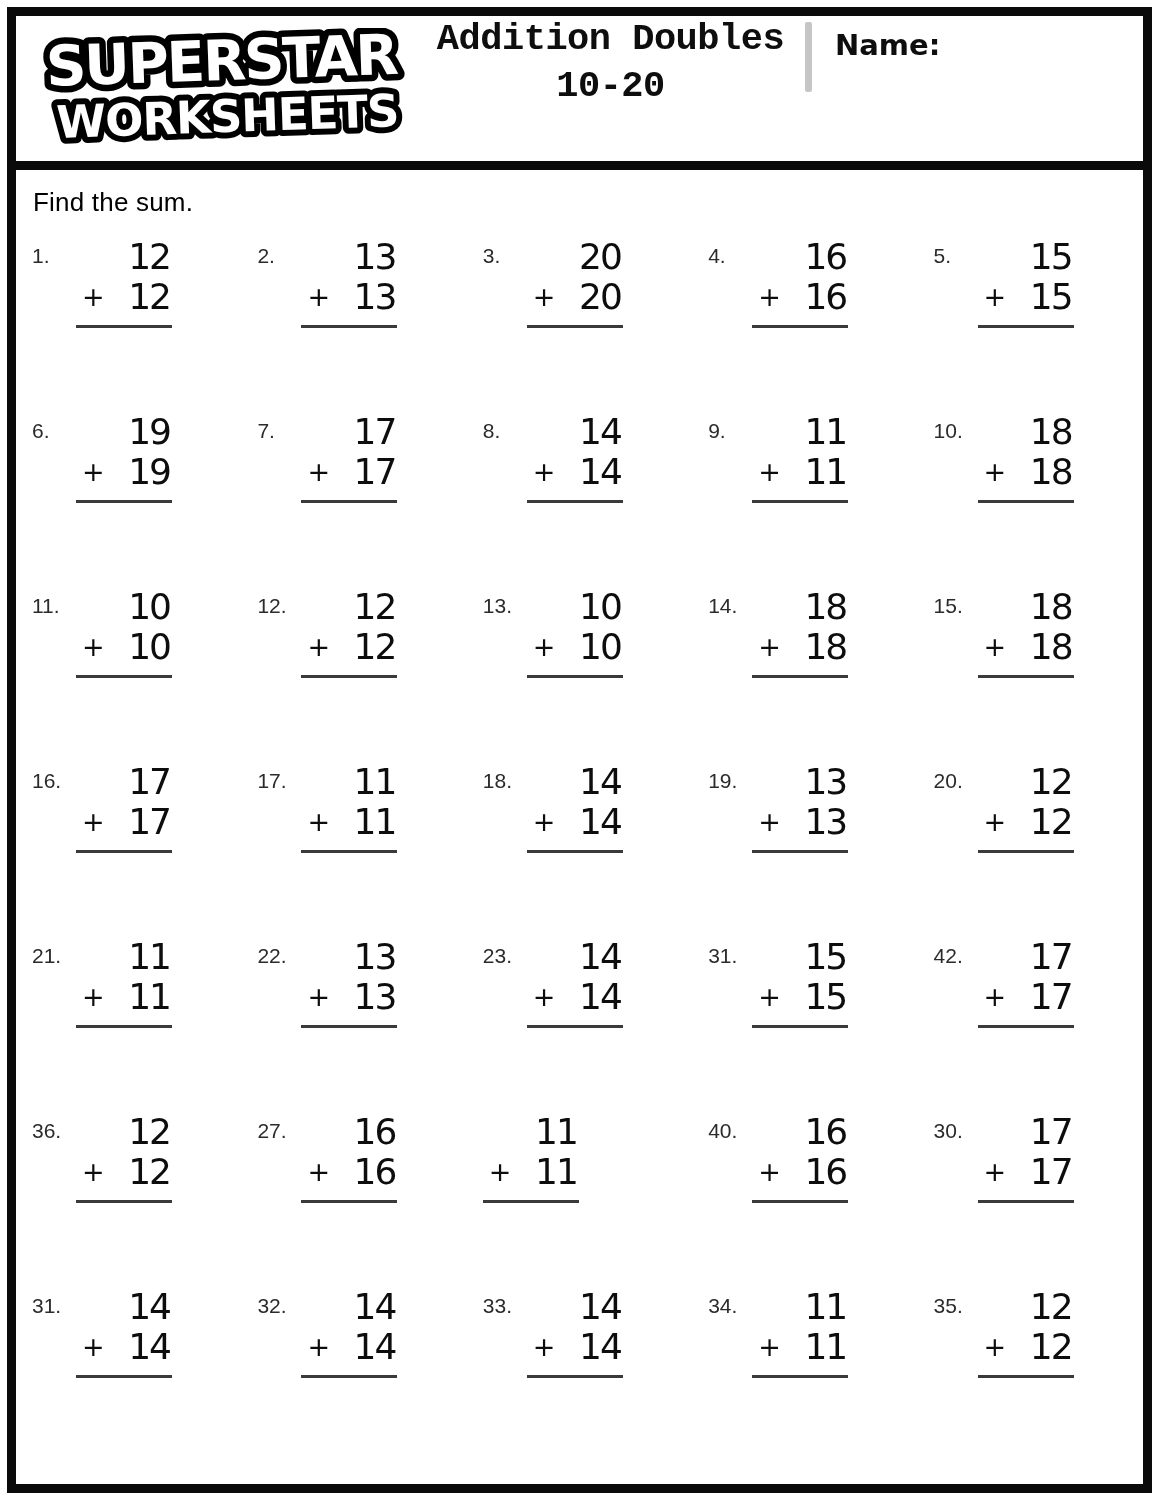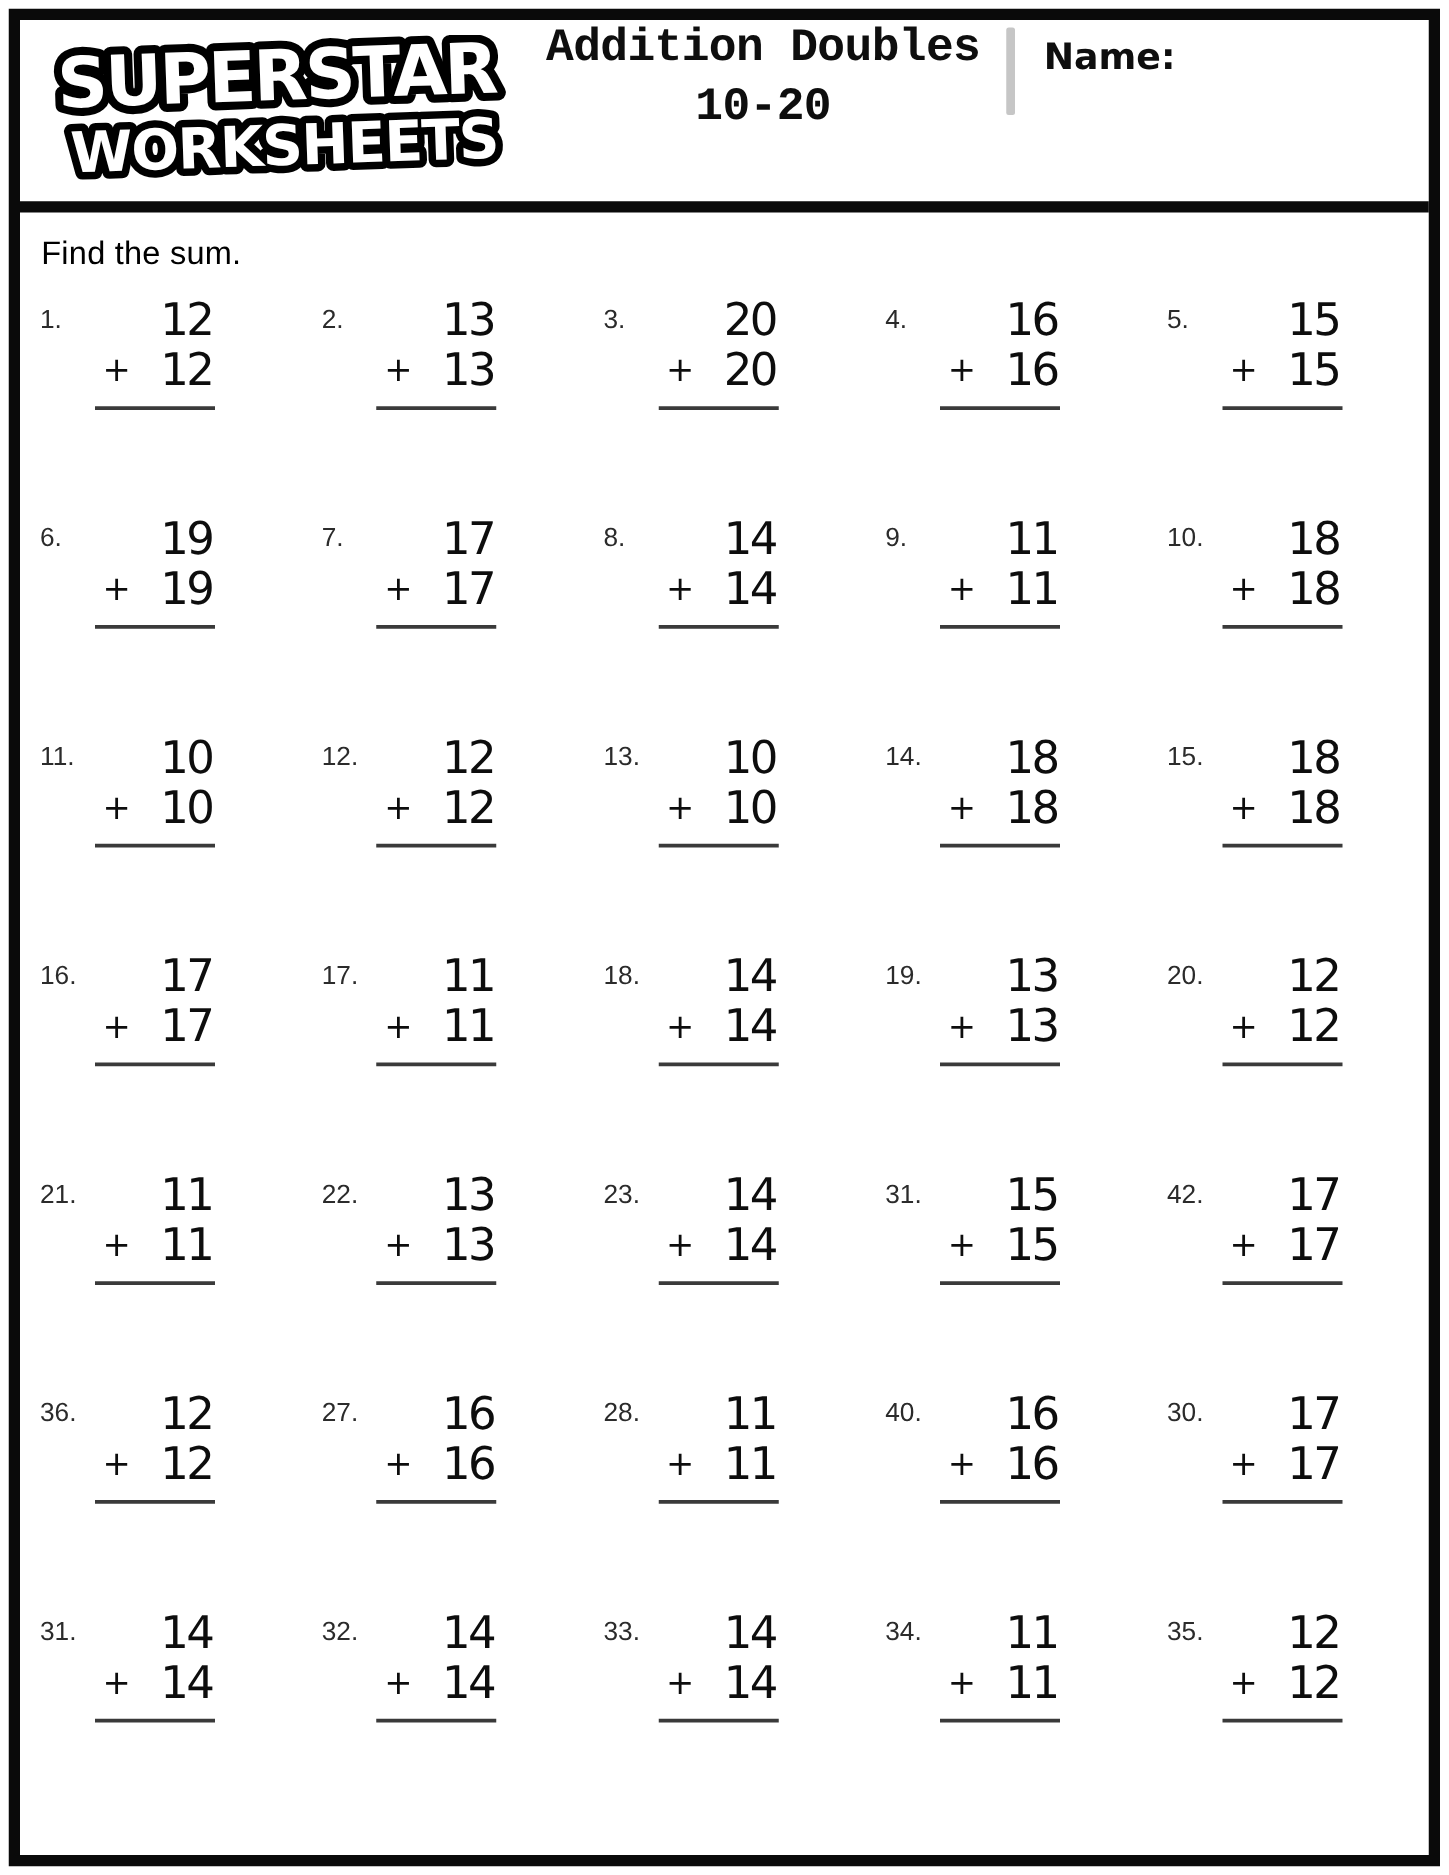--- a/index.html
+++ b/index.html
@@ -466,21 +466,20 @@
       <div class="top-operand">16</div>
       <div class="bottom-row">
         <span class="plus-sign">+</span>
         <span class="bottom-operand">16</span>
       </div>
       <div class="answer-line"></div>
     </div>
   </div>
 
   <div class="cell">
-    <span class="pnum">28.</span>
     <div class="stack">
       <div class="top-operand">11</div>
       <div class="bottom-row">
         <span class="plus-sign">+</span>
         <span class="bottom-operand">11</span>
       </div>
       <div class="answer-line"></div>
     </div>
   </div>
 

